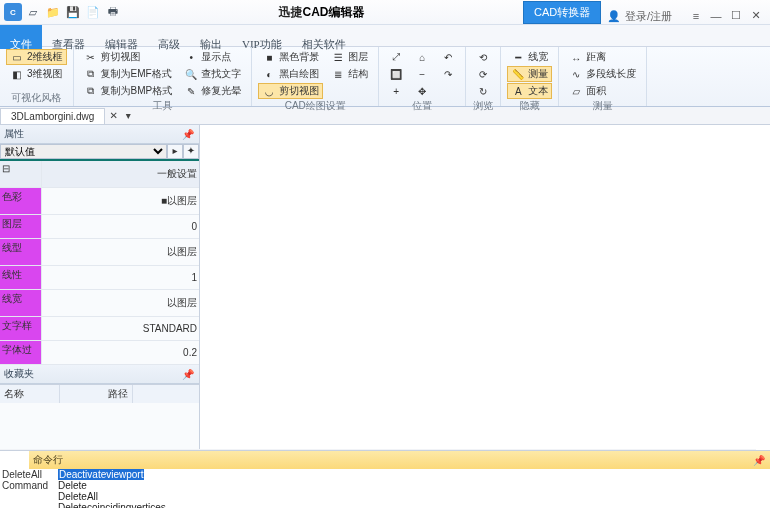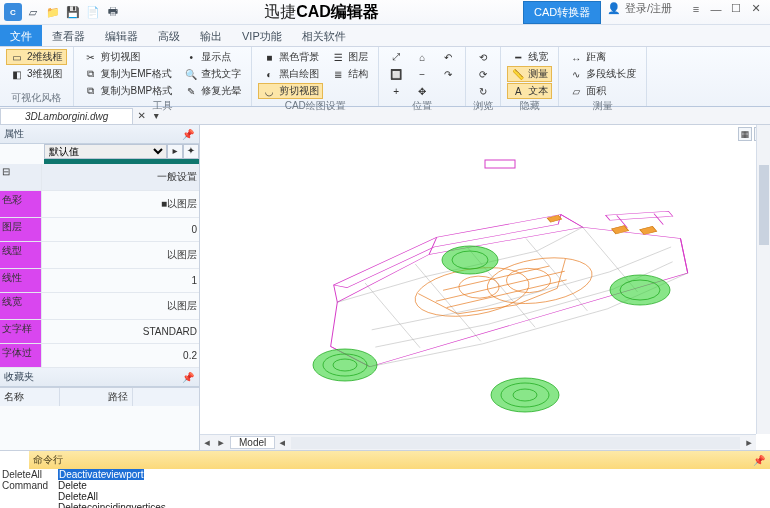--- a/index.html
+++ b/index.html
@@ -3,53 +3,53 @@
 <meta charset="utf-8">
 <style>
 * { margin:0; padding:0; box-sizing:border-box; font-family:"Microsoft YaHei",SimSun,sans-serif; }
 body { width:770px; height:508px; background:#fff; font-size:11px; color:#333; overflow:hidden; position:relative; }
 
 
 .titlebar { height:25px; background:linear-gradient(#fdfdfe,#f5f7fb); border-bottom:1px solid #d8e0ec; display:flex; align-items:center; padding:0 4px; }
 .app-ico { width:18px; height:18px; background:#3a8cde; border-radius:3px; margin-right:4px; display:flex; align-items:center; justify-content:center; color:#fff; font-size:8px; font-weight:bold; }
 .qat { display:flex; gap:6px; }
 .qat .qb { width:14px; height:14px; display:flex; align-items:center; justify-content:center; color:#47535f; }
-.title-center { flex:1; text-align:center; font-size:16px; color:#222; }
+.title-center { flex:1; text-align:center; font-size:12px; color:#222;font-weight:bold; }
 .title-center b { color:#000; }
-.title-right { display:flex; align-items:flex-start; gap:6px; }
+.title-right { display:flex; align-items:flex-end; gap:6px; }
 .btn-conv { background:#2b8ce6; color:#fff; padding:3px 10px; font-size:11px; border:1px solid #1f75c4; }
 .user-area { display:flex; align-items:center; gap:4px; color:#666; font-size:11px; }
 .winbtns { display:flex; margin-left:8px; }
 .winbtns span { width:20px; height:16px; display:flex; align-items:center; justify-content:center; color:#555; font-size:11px; }
 
 
 .menutabs { height:22px; background:#f5f7fb; display:flex; border-bottom:1px solid #cfd7e5; font-size:11px; }
-.menutabs .mt { padding:4px 10px; color:#44515e; cursor:pointer; }
+.menutabs .mt { padding:12px 10px; color:#44515e; cursor:pointer;font-family:Liberation Serif, serif; }
 .menutabs .mt.active { background:#2b8ce6; color:#fff; }
 
 
 .ribbon { height:60px; background:linear-gradient(#f8fbff,#eef3fa); border-bottom:1px solid #b8c7dd; display:flex; }
 .rgroup { border-right:1px solid #d5dfec; padding:2px 6px 0 6px; display:flex; flex-direction:column; justify-content:space-between; }
 .rgroup-body { display:flex; gap:4px; flex:1; }
 .rgroup-label { text-align:center; font-size:10px; color:#6d7884; padding-bottom:1px; }
 .rcol { display:flex; flex-direction:column; gap:1px; }
 .rbtn { display:flex; align-items:center; gap:3px; padding:1px 4px; font-size:10px; white-space:nowrap; cursor:pointer; }
 .rbtn.sel { background:#fde6a8; border:1px solid #e6b850; padding:0 3px; }
 .ric { width:14px; height:14px; display:inline-flex; align-items:center; justify-content:center; }
 
 
 .doctab { height:18px; background:#f3f5f9; border-bottom:1px solid #c8d1df; display:flex; align-items:center; font-size:10px; }
-.doctab .dt { padding:2px 24px; background:#fff; border:1px solid #c8d1df; border-bottom:none;font-style:italic; }
+.doctab .dt { padding:2px 10px; background:#fff; border:1px solid #c8d1df; border-bottom:none; }
 .doctab .dtx { padding:0 4px; color:#444; }
 
 
-.main { display:flex; height:325px; }
+.main { display:flex; height:325px;flex-direction:column; }
 .left { width:200px; border-right:1px solid #c8d1df; display:flex; flex-direction:column; background:#f9fbfd; }
 .panel-hdr { background:linear-gradient(#eef3fa,#e4ebf4); border-bottom:1px solid #c5d1e0; padding:2px 4px; font-size:10px; color:#3a4a5c; display:flex; justify-content:space-between; align-items:center; }
-.sel-row { display:flex; border-bottom:5px solid #0f766e;margin-left:44px; }
+.sel-row { display:flex; border-bottom:2px solid #0f766e; }
 .sel-row select { flex:1; font-size:10px; border:1px solid #bbc6d6; }
 .sel-row .sb { width:16px; text-align:center; font-size:10px; border:1px solid #bbc6d6; background:#f4f7fb; }
 .prop-grid { flex:0 0 auto; }
 .prop-row { display:flex; border-bottom:1px solid #e3e8ef; font-size:10px; }
 .prop-row .pk { width:42px; padding:2px 2px; background:#d946ef; border-right:1px solid #e3e8ef; }
 .prop-row .pv { flex:1; padding:6px 2px;text-align:right; }
 .prop-row.hdr { background:#e9eef6; }
 .prop-row.hdr .pk { background:#e9eef6; }
 .left-spacer { flex:1; }
 .fav-grid { border-top:1px solid #c8d1df; }

